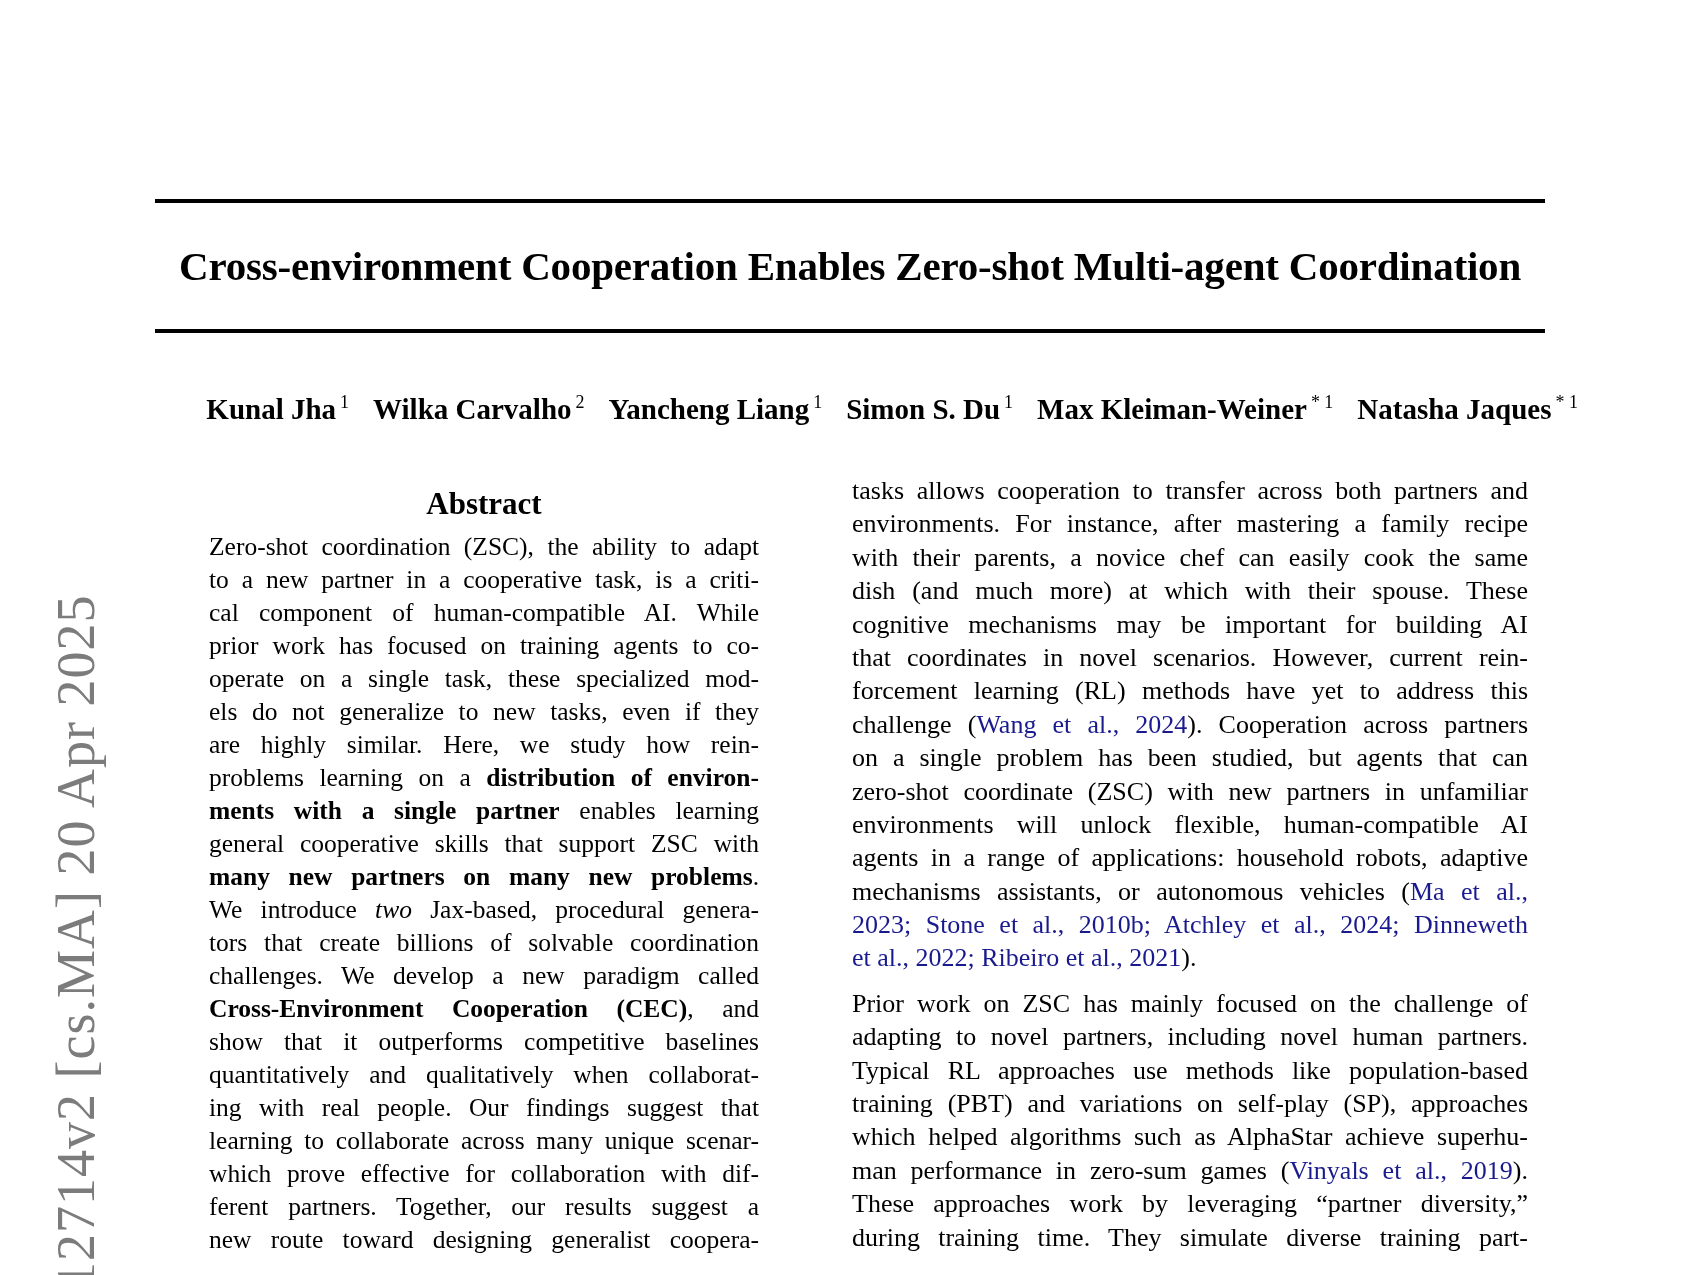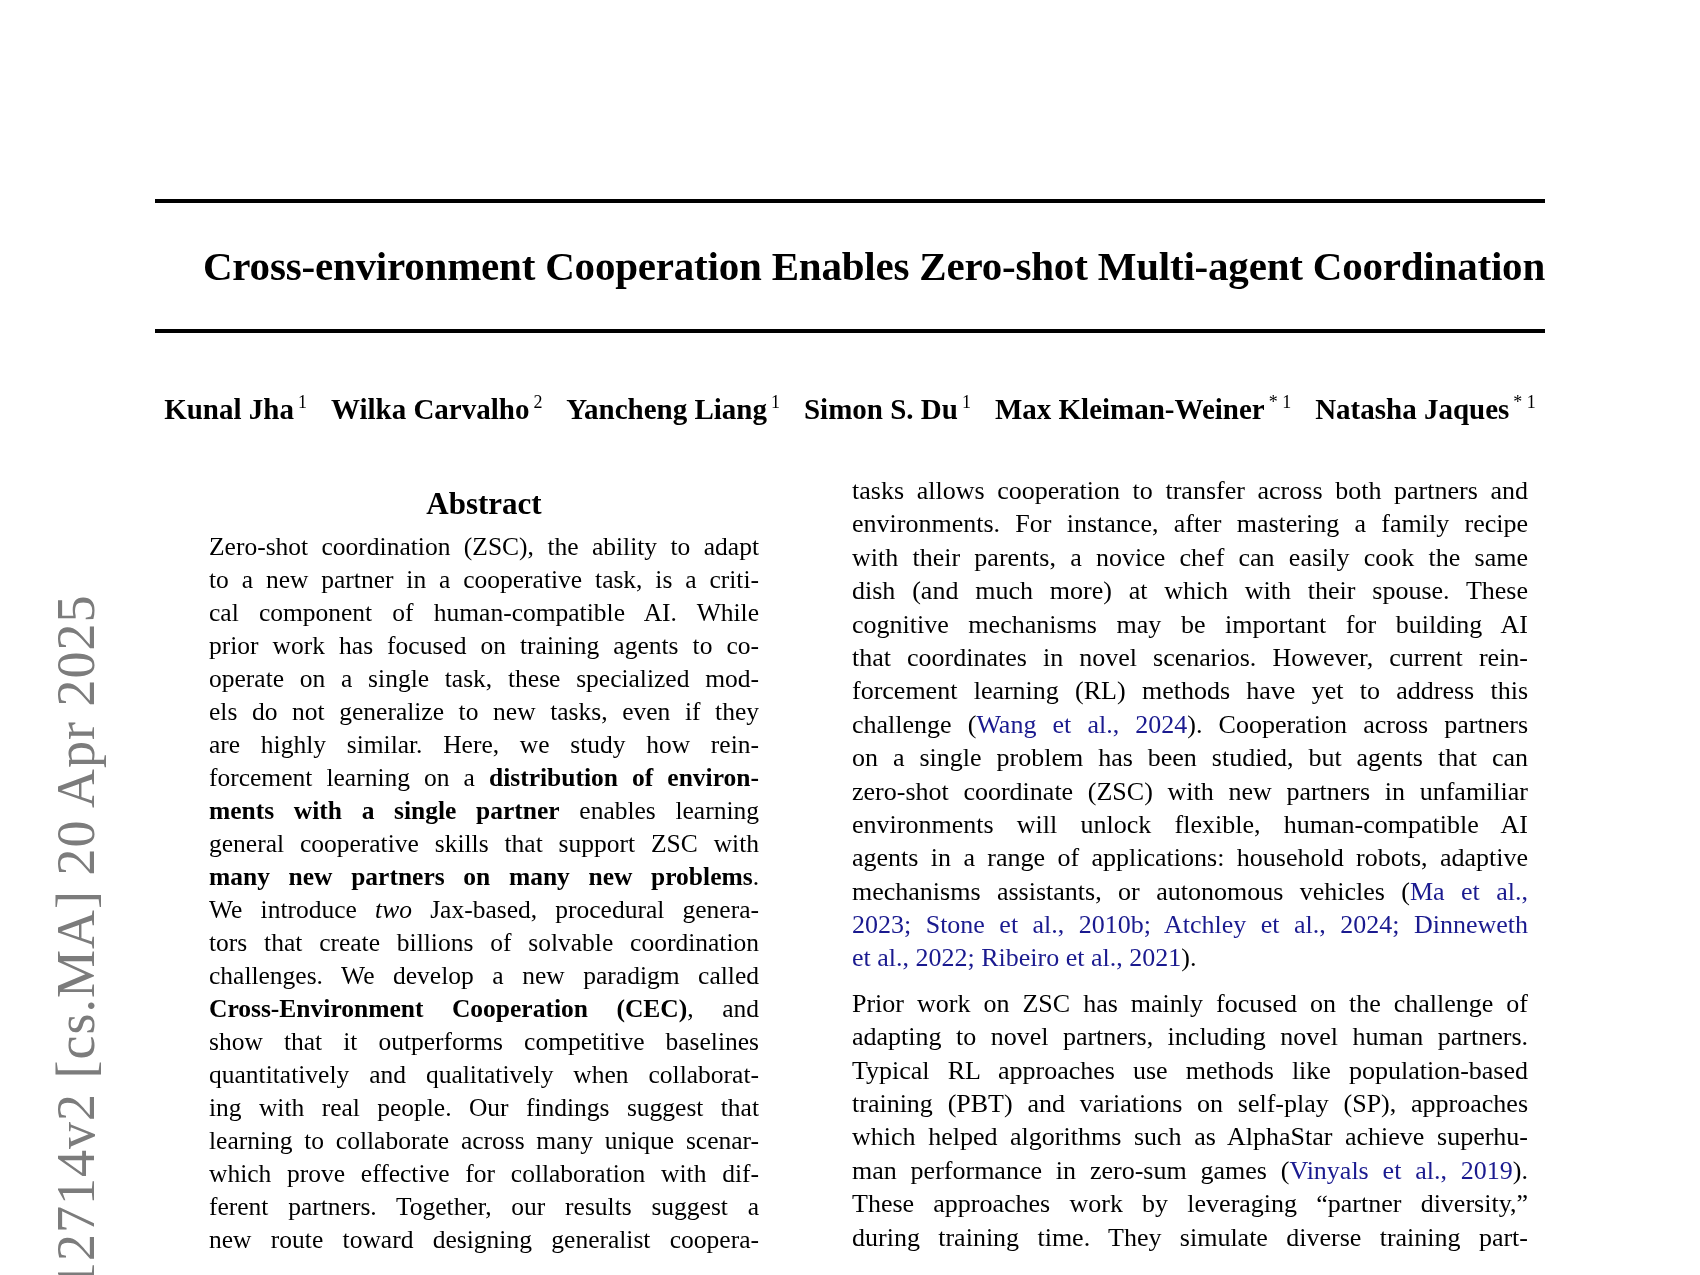--- a/index.html
+++ b/index.html
@@ -6,26 +6,26 @@
   #page {
     position:relative; width:1700px; height:1275px;
     background:#ffffff; overflow:hidden;
     font-family:"Liberation Serif", serif; color:#000000;
   }
   .rule { position:absolute; left:155px; width:1390px; height:4px; background:#000; }
   #rule-top    { top:199px; }
   #rule-bottom { top:329px; }
   #paper-title {
     position:absolute; left:155px; width:1390px; top:242px;
-    font-size:41px; font-weight:bold; text-align:right; line-height:48px;
+    font-size:41px; font-weight:bold; text-align:center; line-height:48px;
     letter-spacing:-0.2px; white-space:nowrap;
   }
   #authors {
     position:absolute; left:110px; width:1480px; top:391px;
-    text-align:center; font-size:29px; font-weight:bold; line-height:36px;
+    text-align:right; font-size:29px; font-weight:bold; line-height:36px;
     white-space:nowrap;
   }
   .author { margin:0 12px; }
   .author sup { font-size:0.62em; font-weight:normal; margin-left:4px; vertical-align:super; line-height:0; }
   #abstract-heading {
     position:absolute; left:209px; width:550px; top:486px;
     text-align:center; font-size:31px; font-weight:bold; line-height:36px;
   }
   #abstract-body {
     position:absolute; left:209px; width:550px; top:530px;
@@ -70,21 +70,21 @@
   <div id="abstract-heading">Abstract</div>
 
   <div id="abstract-body">
       <div class="tline"><span>Zero-shot coordination (ZSC), the ability to adapt</span></div>
       <div class="tline"><span>to a new partner in a cooperative task, is a criti-</span></div>
       <div class="tline"><span>cal component of human-compatible AI. While</span></div>
       <div class="tline"><span>prior work has focused on training agents to co-</span></div>
       <div class="tline"><span>operate on a single task, these specialized mod-</span></div>
       <div class="tline"><span>els do not generalize to new tasks, even if they</span></div>
       <div class="tline"><span>are highly similar. Here, we study how rein-</span></div>
-      <div class="tline"><span>forcement learning on a </span><span class="st-b">distribution of environ-</span></div>
+      <div class="tline"><span>problems learning on a </span><span class="st-b">distribution of environ-</span></div>
       <div class="tline"><span class="st-b">ments with a single partner</span><span> enables learning</span></div>
       <div class="tline"><span>general cooperative skills that support ZSC with</span></div>
       <div class="tline"><span class="st-b">many new partners on many new problems</span><span>.</span></div>
       <div class="tline"><span>We introduce </span><span class="st-i">two</span><span> Jax-based, procedural genera-</span></div>
       <div class="tline"><span>tors that create billions of solvable coordination</span></div>
       <div class="tline"><span>challenges. We develop a new paradigm called</span></div>
       <div class="tline"><span class="st-b">Cross-Environment Cooperation (CEC)</span><span>, and</span></div>
       <div class="tline"><span>show that it outperforms competitive baselines</span></div>
       <div class="tline"><span>quantitatively and qualitatively when collaborat-</span></div>
       <div class="tline"><span>ing with real people. Our findings suggest that</span></div>

